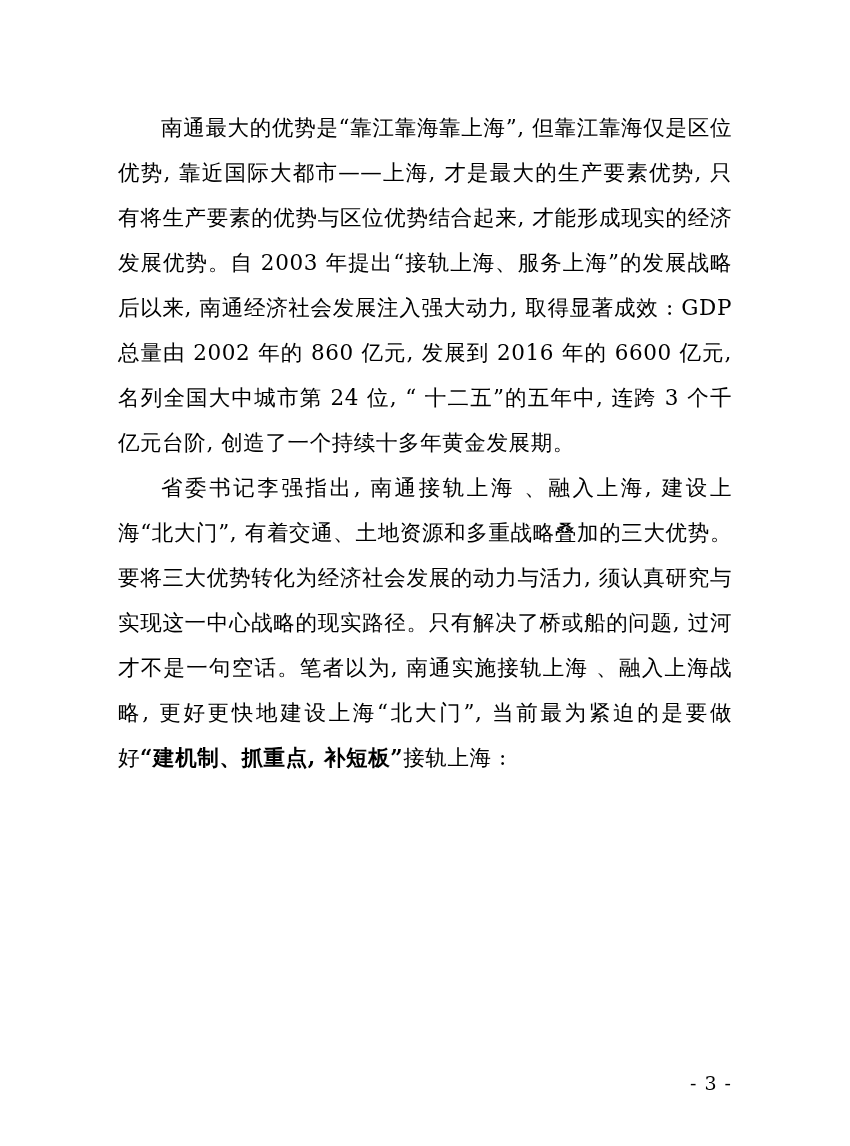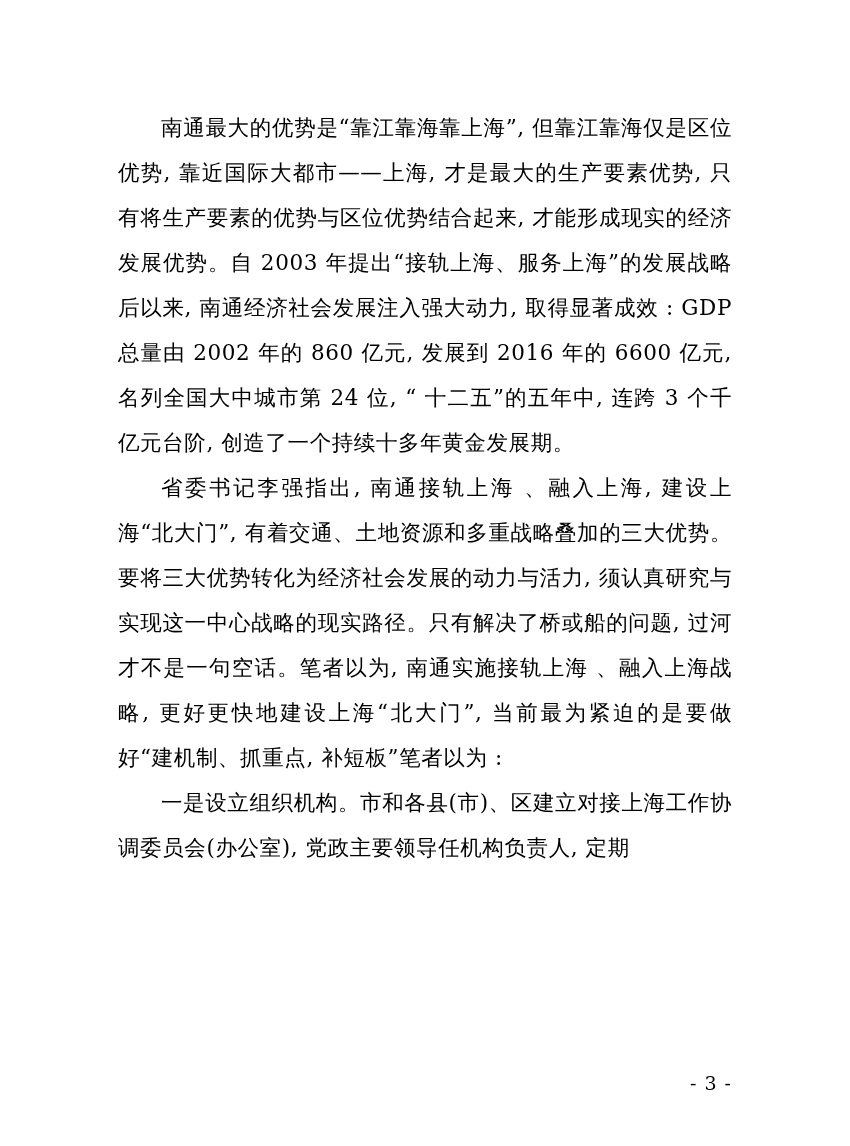--- a/index.html
+++ b/index.html
@@ -34,40 +34,37 @@
   .para {
     margin: 0;
     text-indent: 2em;
     text-align: justify;
     text-justify: inter-ideograph;
   }
   .para + .para {
     margin-top: 0px;
   }
   .b {
-    font-weight: normal;
+    font-weight: bold;
   }
   .page-number {
     position: absolute;
     right: 118px;
     bottom: 52px;
     font-size: 19px;
     letter-spacing: 1px;
     font-family: "DejaVu Serif", "Liberation Serif", serif;
   }
 </style>
 </head>
 <body>
 
 <div class="page">
   <div class="body-text">
     <p class="para">
       <span>南通最大的优势是“靠江靠海靠上海”, 但靠江靠海仅是区位优势, 靠近国际大都市——上海, 才是最大的生产要素优势, 只有将生产要素的优势与区位优势结合起来, 才能形成现实的经济发展优势。自 2003 年提出“接轨上海、服务上海”的发展战略后以来, 南通经济社会发展注入强大动力, 取得显著成效 : GDP 总量由 2002 年的 860 亿元, 发展到 2016 年的 6600 亿元, 名列全国大中城市第 24 位, “ 十二五”的五年中, 连跨 3 个千亿元台阶, 创造了一个持续十多年黄金发展期。</span>
     </p>
     <p class="para">
-      <span>省委书记李强指出, 南通接轨上海 、融入上海, 建设上海“北大门”, 有着交通、土地资源和多重战略叠加的三大优势。要将三大优势转化为经济社会发展的动力与活力, 须认真研究与实现这一中心战略的现实路径。只有解决了桥或船的问题, 过河才不是一句空话。笔者以为, 南通实施接轨上海 、融入上海战略, 更好更快地建设上海“北大门”, 当前最为紧迫的是要做好</span><span class="b">“建机制、抓重点, 补短板”</span><span>笔者以为 :</span>
-    </p>
-    <p class="para">
-      <span class="b">一是设立组织机构</span><span>。市和各县(市)、区建立对接上海工作协调委员会(办公室), 党政主要领导任机构负责人, 定期</span>
+      <span>省委书记李强指出, 南通接轨上海 、融入上海, 建设上海“北大门”, 有着交通、土地资源和多重战略叠加的三大优势。要将三大优势转化为经济社会发展的动力与活力, 须认真研究与实现这一中心战略的现实路径。只有解决了桥或船的问题, 过河才不是一句空话。笔者以为, 南通实施接轨上海 、融入上海战略, 更好更快地建设上海“北大门”, 当前最为紧迫的是要做好</span><span class="b">“建机制、抓重点, 补短板”</span><span>接轨上海 :</span>
     </p>
   </div>
   <div class="page-number">- 3 -</div>
 </div>
 
 </body></html>

